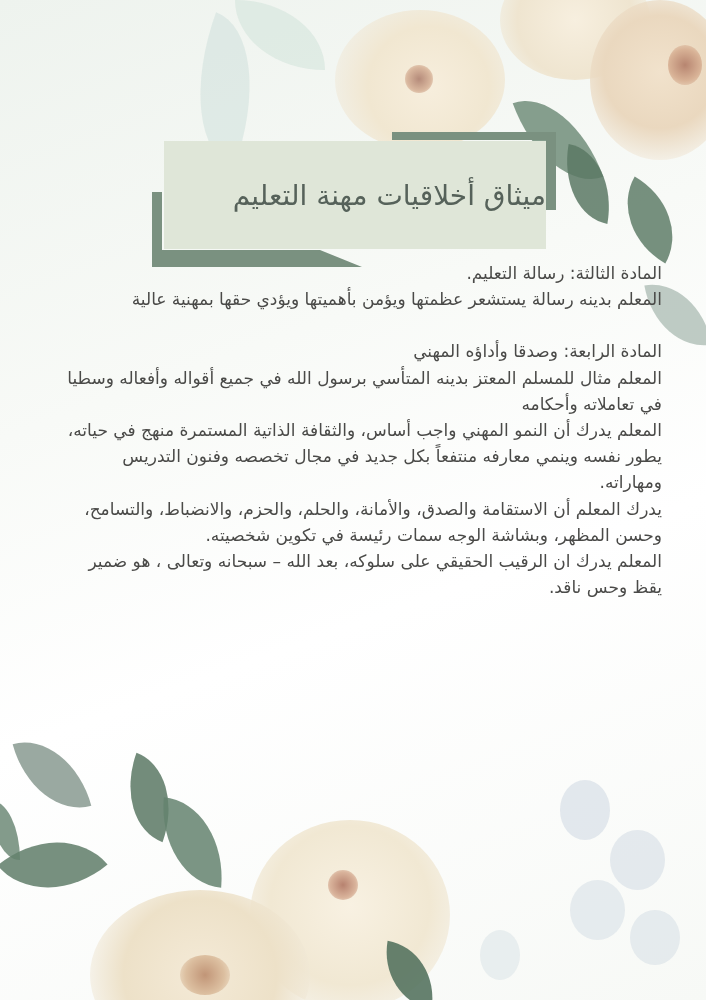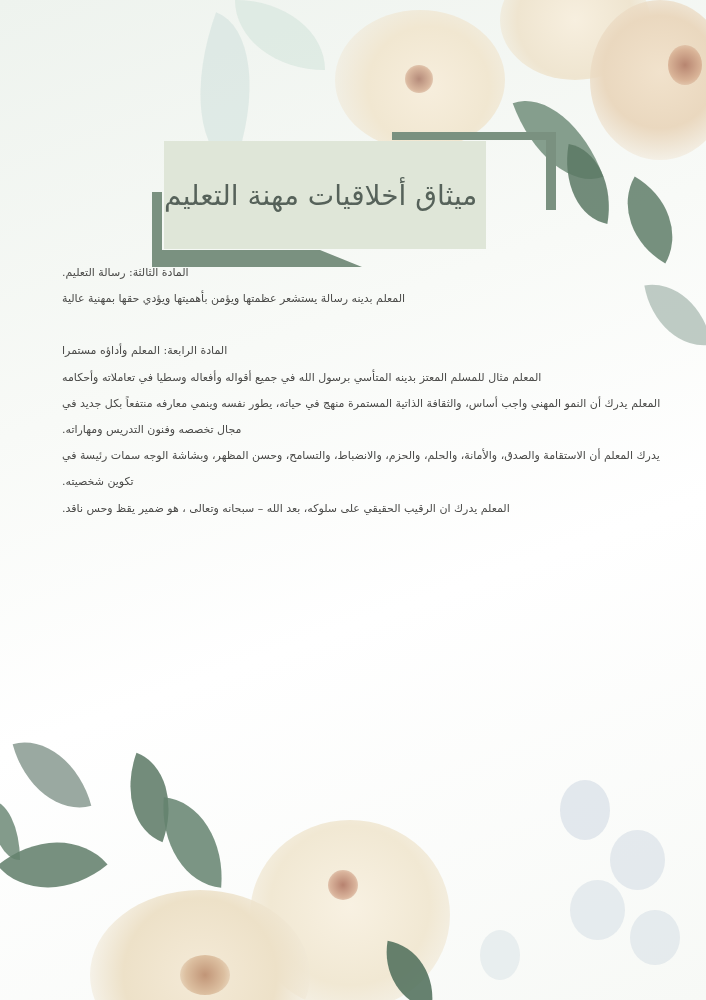--- a/index.html
+++ b/index.html
@@ -13,28 +13,28 @@
     .rose { position: absolute; border-radius: 50%; }
     .rose-center { position: absolute; border-radius: 50%; }
 
     .title-wrap { position: absolute; left: 152px; top: 132px; width: 404px; height: 135px; }
     .title-frame-top { position: absolute; left: 240px; top: 0; width: 164px; height: 8px; background: #7a9180; }
     .title-frame-right { position: absolute; right: 0; top: 0; width: 10px; height: 78px; background: #7a9180; }
     .title-frame-left { position: absolute; left: 0; top: 60px; width: 10px; height: 75px; background: #7a9180; }
     .title-frame-bottom { position: absolute; left: 0; top: 118px; width: 210px; height: 17px; background: #7a9180;
       clip-path: polygon(0 0, 80% 0, 100% 100%, 0 100%); }
     .title-box {
-      position: absolute; left: 12px; top: 9px; width: 322px; height: 108px;
-      background: #dfe6d8; display: flex; align-items: center; justify-content: flex-start;
+      position: absolute; left: 12px; top: 9px; width: 382px; height: 108px;
+      background: #dfe6d8; display: flex; align-items: center; justify-content: flex-end;
     }
     .title-text { font-size: 28px; color: #56625a; direction: rtl; letter-spacing: 0; }
 
     .content {
       position: absolute; left: 62px; right: 44px; top: 260px;
-      direction: rtl; text-align: left; color: #4a4a48; font-size: 11px; line-height: 26.2px;
+      direction: rtl; text-align: right; color: #4a4a48; font-size: 17px; line-height: 26.2px;
     }
     .content p { margin: 0; }
     .gap { height: 26px; }
   </style>
 </head>
 <body>
 
 <div class="deco">
   <div class="leaf" style="left:190px;top:20px;width:70px;height:140px;background:rgba(200,220,215,0.45);transform:rotate(20deg);"></div>
   <div class="leaf" style="left:235px;top:0px;width:90px;height:70px;background:rgba(205,225,215,0.5);"></div>
@@ -77,19 +77,19 @@
   </div>
 </div>
 
 <div class="content">
   <div>
     <p>المادة الثالثة: رسالة التعليم.</p>
     <p>المعلم بدينه رسالة يستشعر عظمتها ويؤمن بأهميتها ويؤدي حقها بمهنية عالية</p>
   </div>
   <div class="gap"></div>
   <div>
-    <p>المادة الرابعة: المعلم وأداؤه مستمرا</p>
+    <p>المادة الرابعة: وصدقا وأداؤه المهني</p>
     <p>المعلم مثال للمسلم المعتز بدينه المتأسي برسول الله في جميع أقواله وأفعاله وسطيا في تعاملاته وأحكامه</p>
     <p>المعلم يدرك أن النمو المهني واجب أساس، والثقافة الذاتية المستمرة منهج في حياته، يطور نفسه وينمي معارفه منتفعاً بكل جديد في مجال تخصصه وفنون التدريس ومهاراته.</p>
     <p>يدرك المعلم أن الاستقامة والصدق، والأمانة، والحلم، والحزم، والانضباط، والتسامح، وحسن المظهر، وبشاشة الوجه سمات رئيسة في تكوين شخصيته.</p>
     <p>المعلم يدرك ان الرقيب الحقيقي على سلوكه، بعد الله – سبحانه وتعالى ، هو ضمير يقظ وحس ناقد.</p>
   </div>
 </div>
 
 </body></html>

